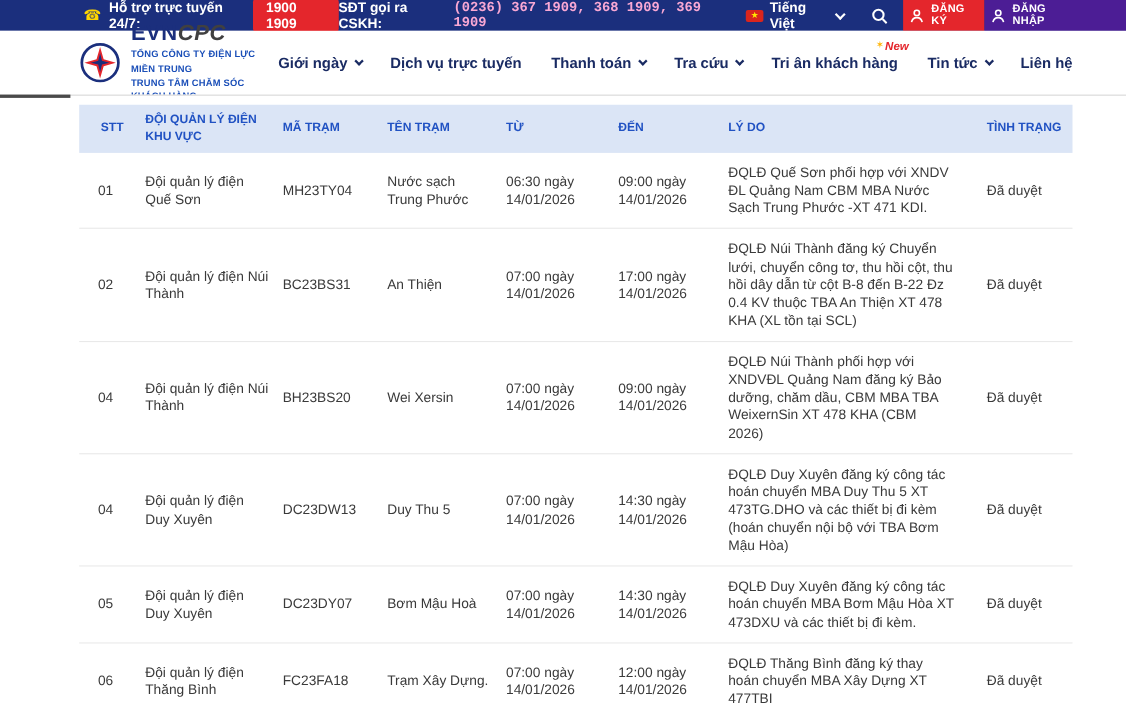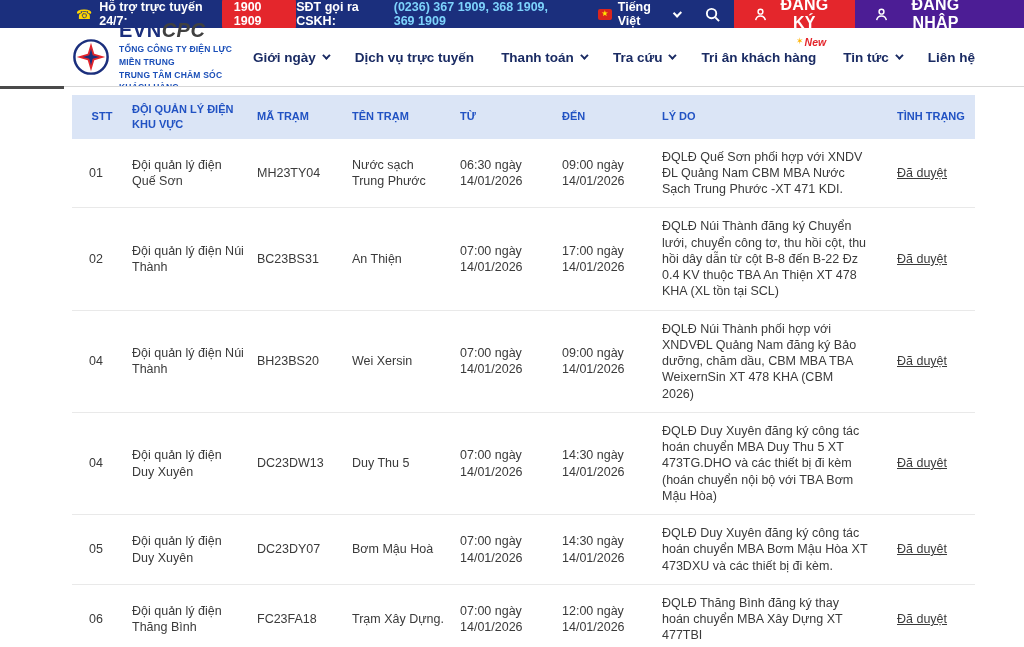--- a/index.html
+++ b/index.html
@@ -9,29 +9,29 @@
   
   .topbar { height:28px; background:#1b2f7d; display:flex; align-items:stretch;
     justify-content:space-between; color:#fff; font-size:12.5px; font-weight:bold; }
   .topbar-left { display:flex; align-items:center; gap:7px; padding-left:76px; }
   .phone-icon { color:#ffd600; font-size:13px; }
   .hotline-badge { background:#e4262c; color:#fff; border-radius:4px;
     padding:2px 12px; font-size:12.5px; font-weight:bold; }
   .topbar-right { display:flex; align-items:stretch; }
   .topbar-right > .tb-item { display:flex; align-items:center; }
   .cskh { gap:8px; padding-right:14px; }
-  .cskh-num { color:#7dd3fc; }
+  .cskh-num { color:#f9a8d4;font-family:Liberation Mono, monospace; }
   .lang { gap:6px; padding:0 12px; cursor:pointer; }
   .flag { width:17px; height:11px; background:#da251d; border-radius:2px;
     display:flex; align-items:center; justify-content:center; color:#ffe600; font-size:8px; line-height:1; }
   .chev { width:7px; height:7px; border-right:2px solid currentColor; border-bottom:2px solid currentColor;
     transform:rotate(45deg) translateY(-2px); display:inline-block; }
   .search-btn { padding:0 14px; cursor:pointer; }
-  .auth-btn { display:flex; align-items:center; gap:7px; padding:0 20px;
-    font-size:16px; font-weight:bold; cursor:pointer; letter-spacing:.2px;text-align:center; }
+  .auth-btn { display:flex; align-items:center; gap:7px; padding:0 6px;
+    font-size:10px; font-weight:bold; cursor:pointer; letter-spacing:.2px; }
   .auth-register { background:#e4262c; }
   .auth-login { background:#4c1d95; padding-right:48px; }
   .person-icon svg, .search-btn svg { display:block; }
 
   
   .siteheader { height:58px; background:#fff; display:flex; align-items:center;
     justify-content:space-between; padding:0 49px 0 72px; position:relative; }
   .brand { display:flex; align-items:center; gap:9px; }
   .brand-logo svg { display:block; }
   .brand-name { font-size:20px; font-weight:bold; line-height:1; letter-spacing:.5px; }
@@ -56,21 +56,21 @@
   .tgrid { display:grid;
     grid-template-columns:60px 125px 95px 108px 102px 100px 218px 95px; }
   .thead { background:#dbe5f6; }
   .thead .cell { color:#2152c3; font-size:11px; font-weight:bold;
     padding:7px 10px 7px 0; display:flex; align-items:center; min-height:38px; line-height:1.35; }
   .cell.c-stt { justify-content:center; padding:7px 0; text-align:center; }
   .thead .cell.c-status { padding-left:17px; }
   .trow { border-bottom:1px solid #e9e9e9; }
   .trow .cell { font-size:12.5px; color:#3a3a3a; padding:10px 12px 10px 0;
     display:flex; align-items:center; line-height:1.3; min-height:41px; }
-  .trow .cell.c-status { padding-left:17px; align-items:center;text-decoration:underline; }
+  .trow .cell.c-status { padding-left:17px; align-items:center; }
 </style>
 </head>
 <body>
 
 <div class="topbar">
   <div class="topbar-left">
     <span class="phone-icon">☎</span>
     <span>Hỗ trợ trực tuyến 24/7:</span>
     <span class="hotline-badge">1900 1909</span>
   </div>

